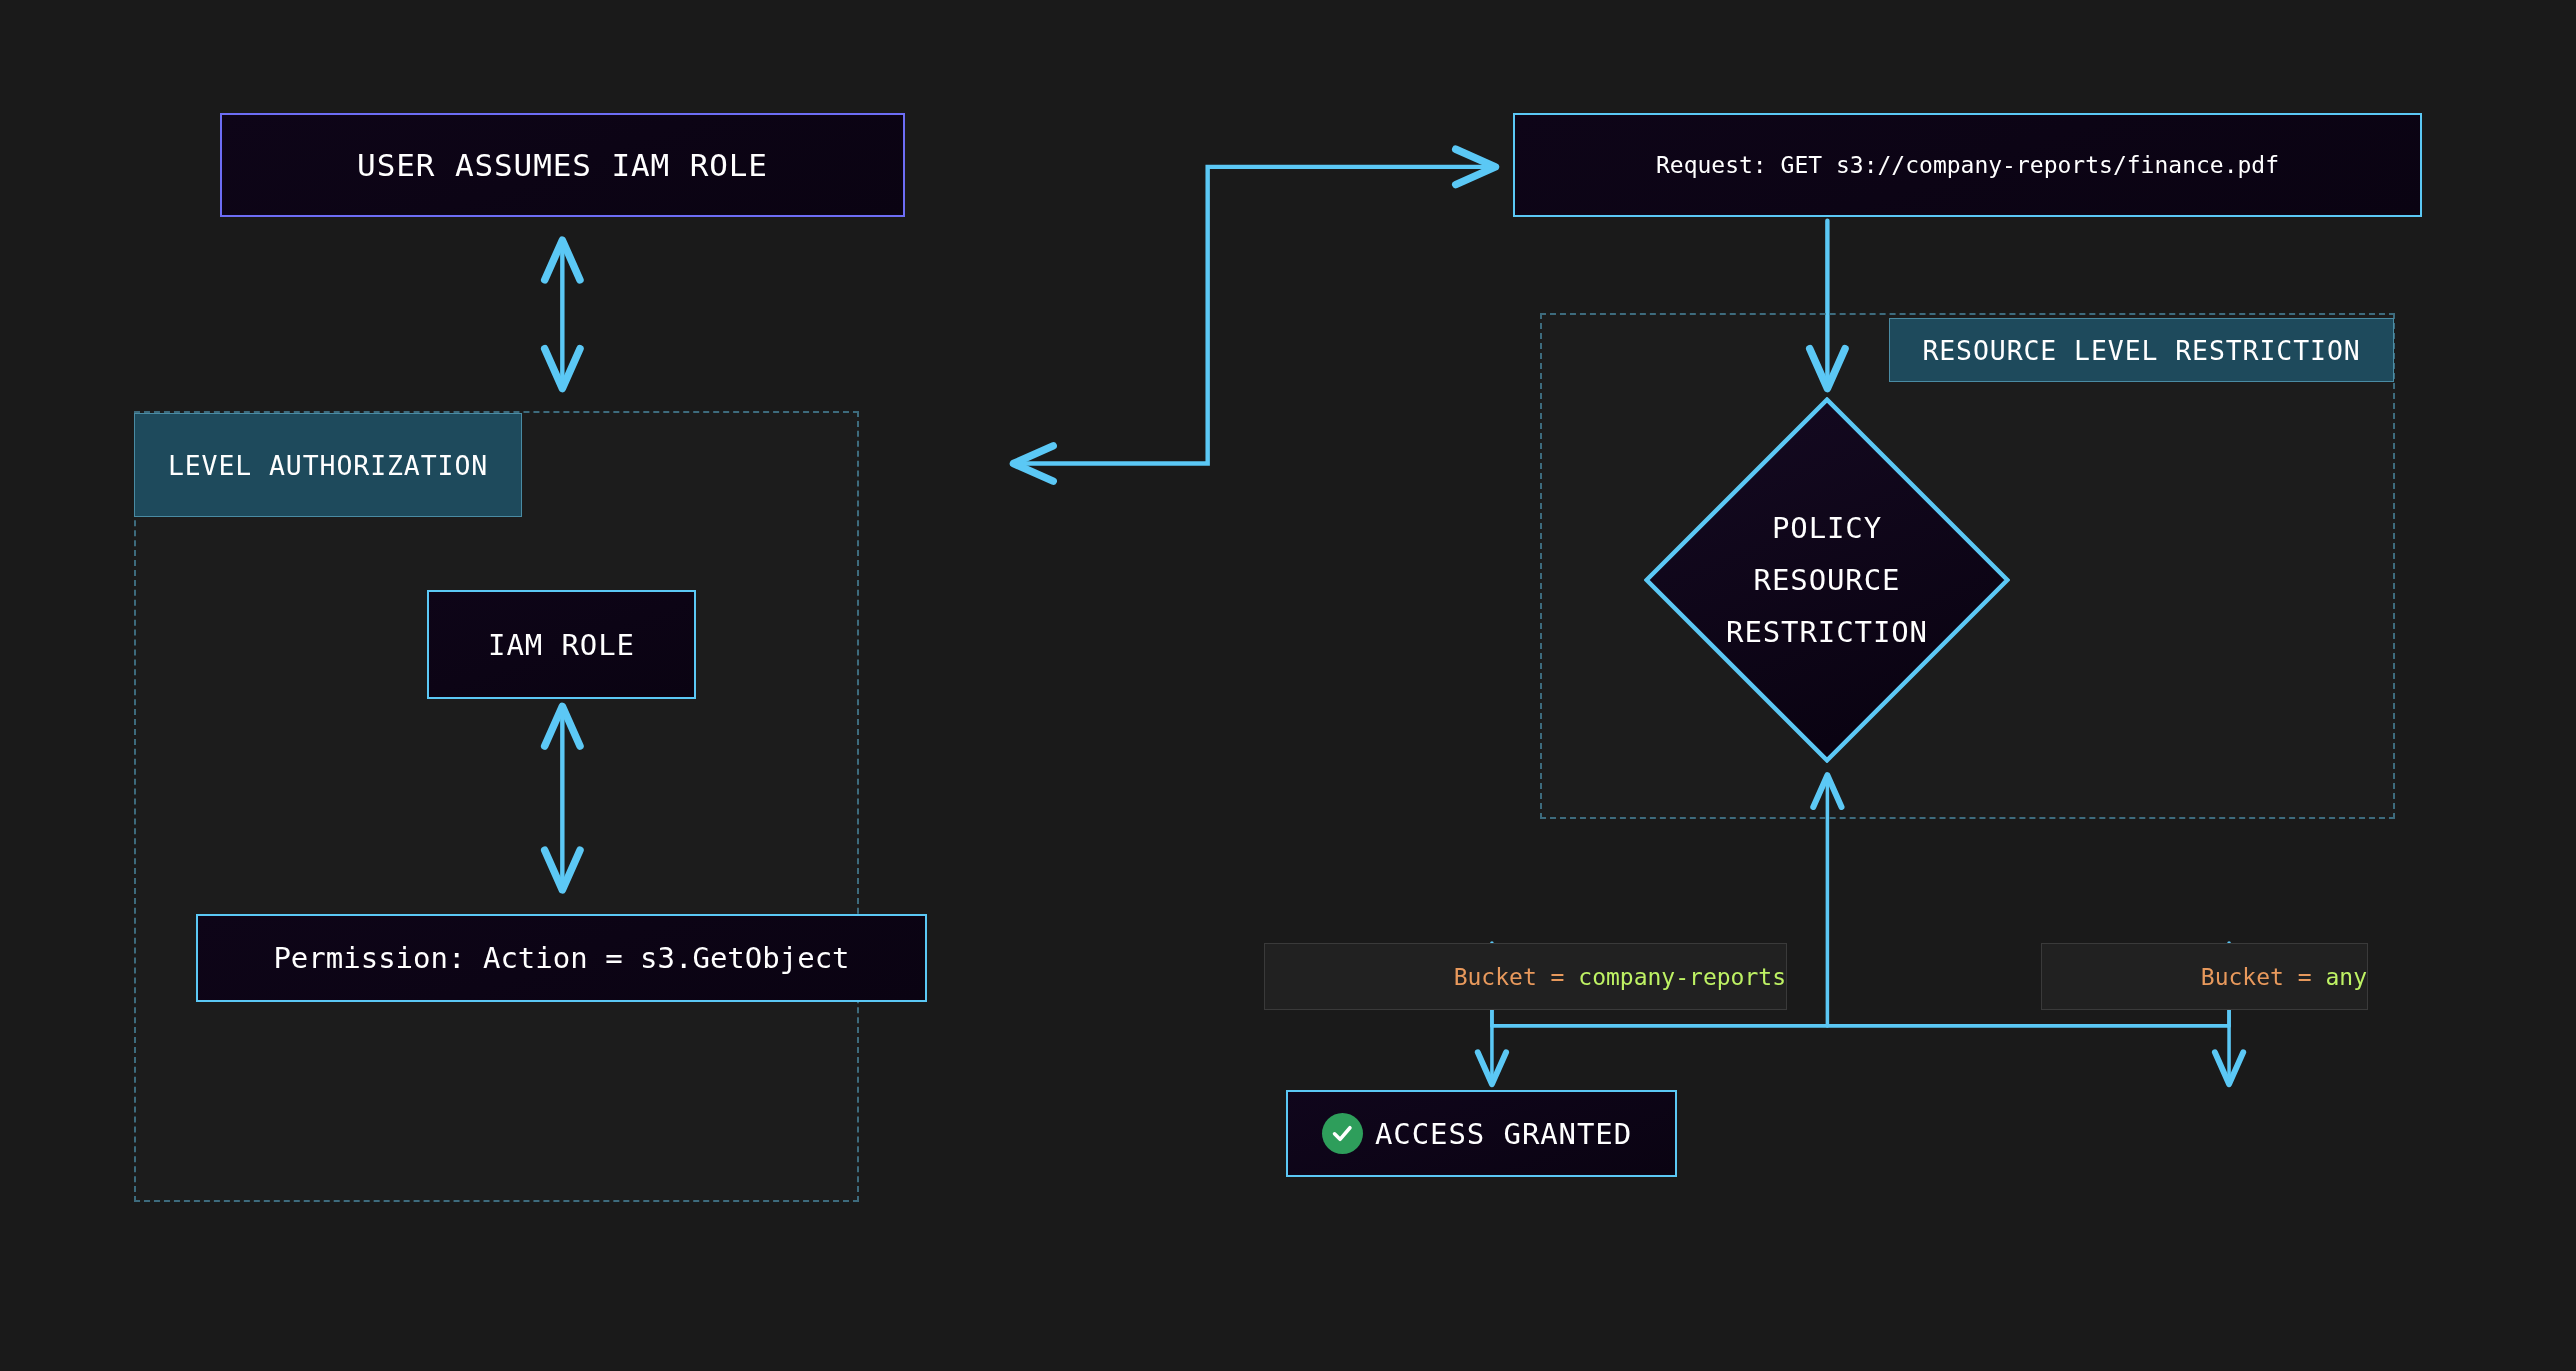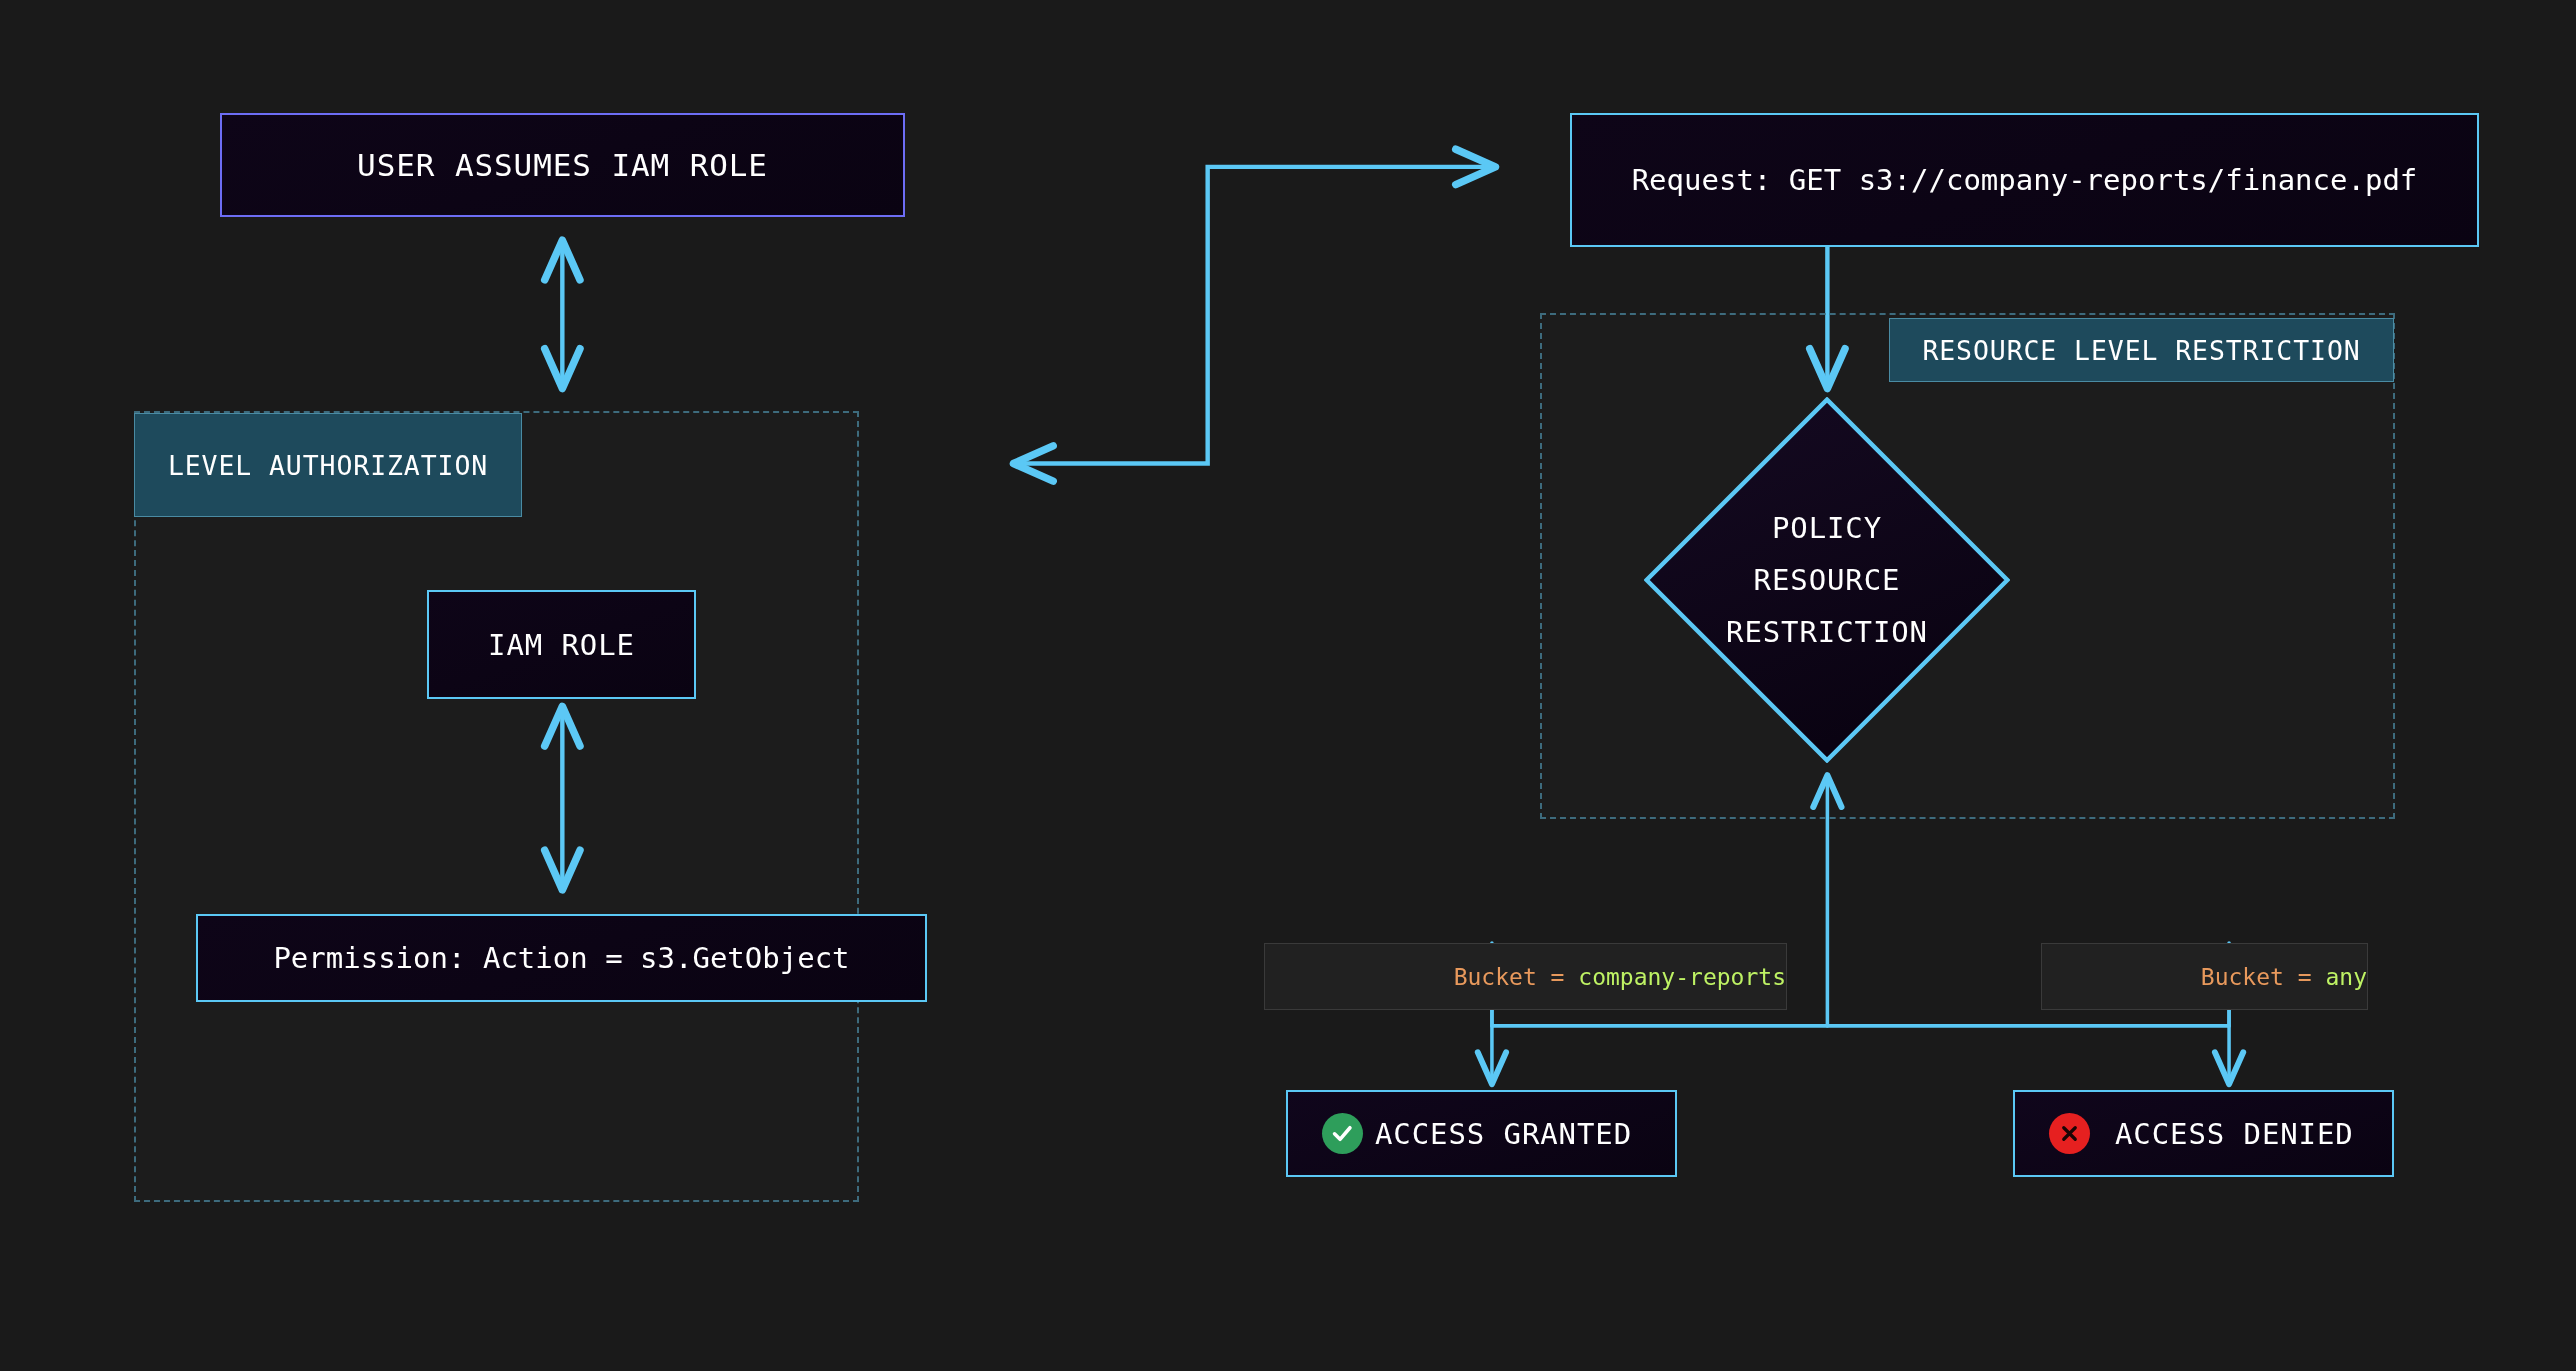--- a/index.html
+++ b/index.html
@@ -36,25 +36,25 @@
     left: 220px; top: 113px;
     width: 685px; height: 104px;
     border: 2.6px solid #6d6df5;
     background: linear-gradient(160deg, #0e0518 0%, #0a0312 100%);
     font-size: 31px;
     letter-spacing: 0.9px;
   }
 
   
   .node-request {
-    left: 1570px; top: 113px;
-    width: 909px; height: 134px;
-    border: 2.6px solid #5bc8f5;
-    background: linear-gradient(160deg, #0e0518 0%, #0a0312 100%);
-    font-size: 29px;
+    left: 1513px; top: 113px;
+    width: 909px; height: 104px;
+    border: 2.6px solid #5bc8f5;
+    background: linear-gradient(160deg, #0e0518 0%, #0a0312 100%);
+    font-size: 23px;
   }
 
   
   .cluster {
     position: absolute;
     box-sizing: border-box;
     border: 2.6px dashed #3d6b7d;
     background: rgba(255,255,255,0.012);
   }
   .cluster-role {
@@ -261,23 +261,15 @@
 
   <div class="node node-result node-granted">
     <span class="status-icon icon-ok">
       <svg width="26.5" height="26.5" viewBox="0 0 24 24" aria-hidden="true">
         <path d="M5 12.5 L10 17.5 L19 7" fill="none" stroke="#ffffff" stroke-width="3.2" stroke-linecap="round" stroke-linejoin="round"></path>
       </svg>
     </span>
     <span>ACCESS GRANTED</span>
   </div>
 
-  <div class="node node-result node-denied">
-    <span class="status-icon icon-deny">
-      <svg width="23" height="23" viewBox="0 0 24 24" aria-hidden="true">
-        <path d="M6 6 L18 18 M18 6 L6 18" fill="none" stroke="#1a0505" stroke-width="3.4" stroke-linecap="round"></path>
-      </svg>
-    </span>
-    <span>ACCESS DENIED</span>
-  </div>
 
 </div>
 
 
 </body></html>

